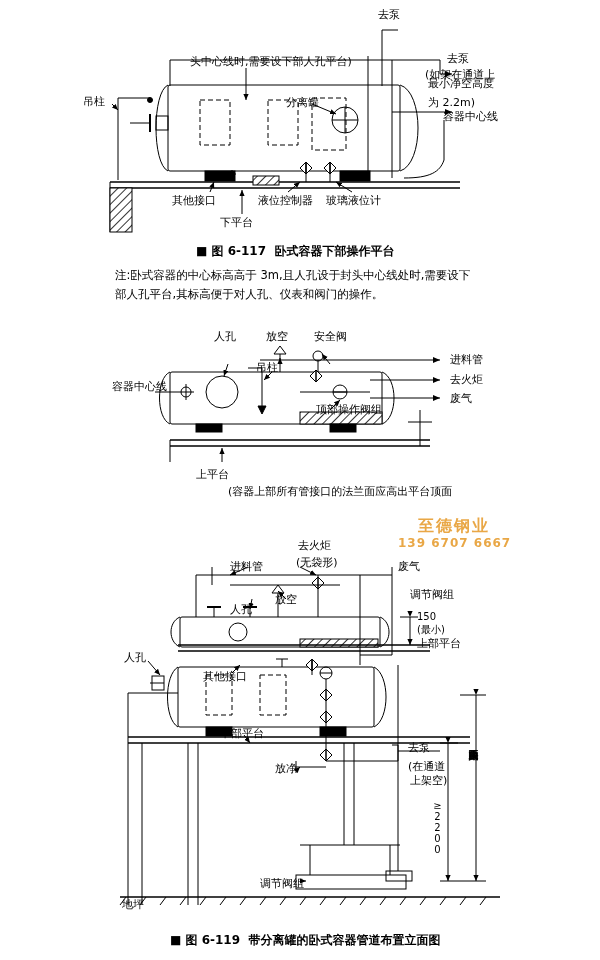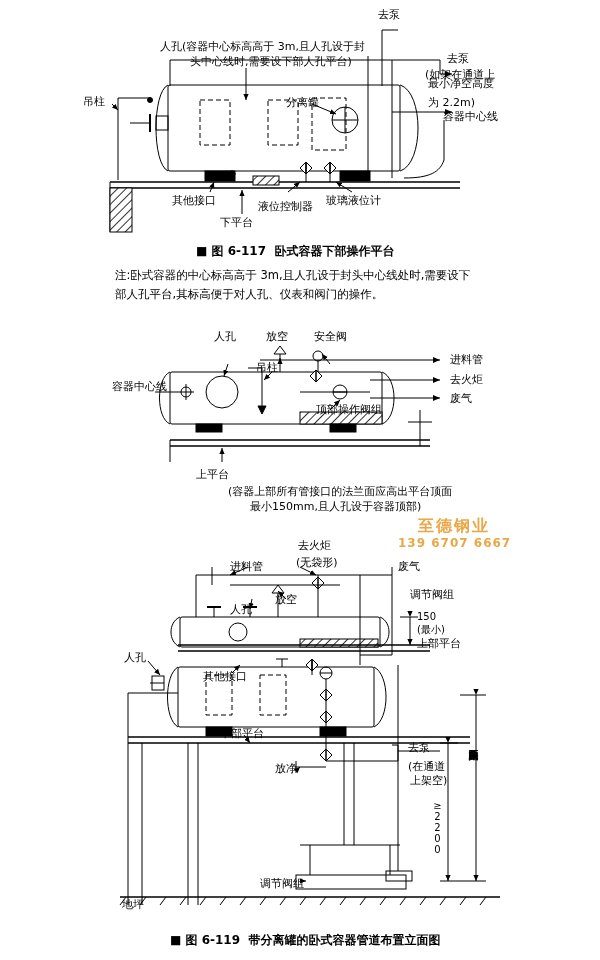--- a/index.html
+++ b/index.html
@@ -141,32 +141,31 @@
       <line x1="246" y1="68" x2="246" y2="100" marker-end="url(#arrS)"></line>
       <line x1="312" y1="104" x2="336" y2="114" marker-end="url(#arrS)"></line>
       <line x1="112" y1="104" x2="118" y2="110" marker-end="url(#arrS)"></line>
       <line x1="210" y1="192" x2="214" y2="182" marker-end="url(#arrS)"></line>
       <line x1="288" y1="192" x2="300" y2="182" marker-end="url(#arrS)"></line>
       <line x1="352" y1="192" x2="336" y2="182" marker-end="url(#arrS)"></line>
       <line x1="242" y1="214" x2="242" y2="190" marker-end="url(#arrS)"></line>
     </g>
   </svg>
 
-  <div class="lbl" style="left:160px; top:40px;">人孔(容器中心标高高于 3m,且人孔设于封</div>
   <div class="lbl" style="left:190px; top:55px;">头中心线时,需要设下部人孔平台)</div>
   <div class="lbl" style="left:447px; top:52px;">去泵</div>
   <div class="lbl" style="left:378px; top:8px;">去泵</div>
   <div class="lbl" style="left:425px; top:68px;">(如架在通道上</div>
   <div class="lbl" style="left:428px; top:77px;">最小净空高度</div>
   <div class="lbl" style="left:428px; top:96px;">为 2.2m)</div>
   <div class="lbl" style="left:83px; top:95px;">吊柱</div>
   <div class="lbl" style="left:286px; top:96px;">分离罐</div>
   <div class="lbl" style="left:443px; top:110px;">容器中心线</div>
   <div class="lbl" style="left:172px; top:194px;">其他接口</div>
-  <div class="lbl" style="left:258px; top:200px;text-align:right;">液位控制器</div>
+  <div class="lbl" style="left:258px; top:194px;text-align:right;">液位控制器</div>
   <div class="lbl" style="left:326px; top:194px;">玻璃液位计</div>
   <div class="lbl" style="left:220px; top:216px;">下平台</div>
 
   <div class="cap" style="left:196px; top:243px;">■ 图 6-117  卧式容器下部操作平台</div>
 
   <div class="note" style="left:115px; top:266px;">注:卧式容器的中心标高高于 3m,且人孔设于封头中心线处时,需要设下
 部人孔平台,其标高便于对人孔、仪表和阀门的操作。</div>
 
   <svg class="fig" width="600" height="160" viewBox="0 0 600 160" style="left:0; top:330px;">
     <g stroke="#000" fill="none" stroke-width="1">
@@ -225,21 +224,20 @@
   <div class="lbl" style="left:266px; top:330px;">放空</div>
   <div class="lbl" style="left:314px; top:330px;">安全阀</div>
   <div class="lbl" style="left:450px; top:353px;">进料管</div>
   <div class="lbl" style="left:256px; top:361px;">吊柱</div>
   <div class="lbl" style="left:450px; top:373px;">去火炬</div>
   <div class="lbl" style="left:112px; top:380px;">容器中心线</div>
   <div class="lbl" style="left:450px; top:392px;">废气</div>
   <div class="lbl" style="left:316px; top:403px;">顶部操作阀组</div>
   <div class="lbl" style="left:196px; top:468px;text-align:right;">上平台</div>
   <div class="lbl" style="left:228px; top:485px;">(容器上部所有管接口的法兰面应高出平台顶面</div>
-  <div class="lbl" style="left:250px; top:500px;">最小150mm,且人孔设于容器顶部)</div>
 
 
   <div class="wm wm1" style="left:418px; top:516px;">至德钢业</div>
   <div class="wm wm2" style="left:398px; top:536px;">139 6707 6667</div>
 
   <svg class="fig" width="600" height="390" viewBox="0 0 600 390" style="left:0; top:545px;">
     <g stroke="#000" fill="none" stroke-width="1">
 
       <rect x="180" y="72" width="200" height="30" rx="2"></rect>
       <path d="M180,72 C168,77 168,97 180,102"></path>

